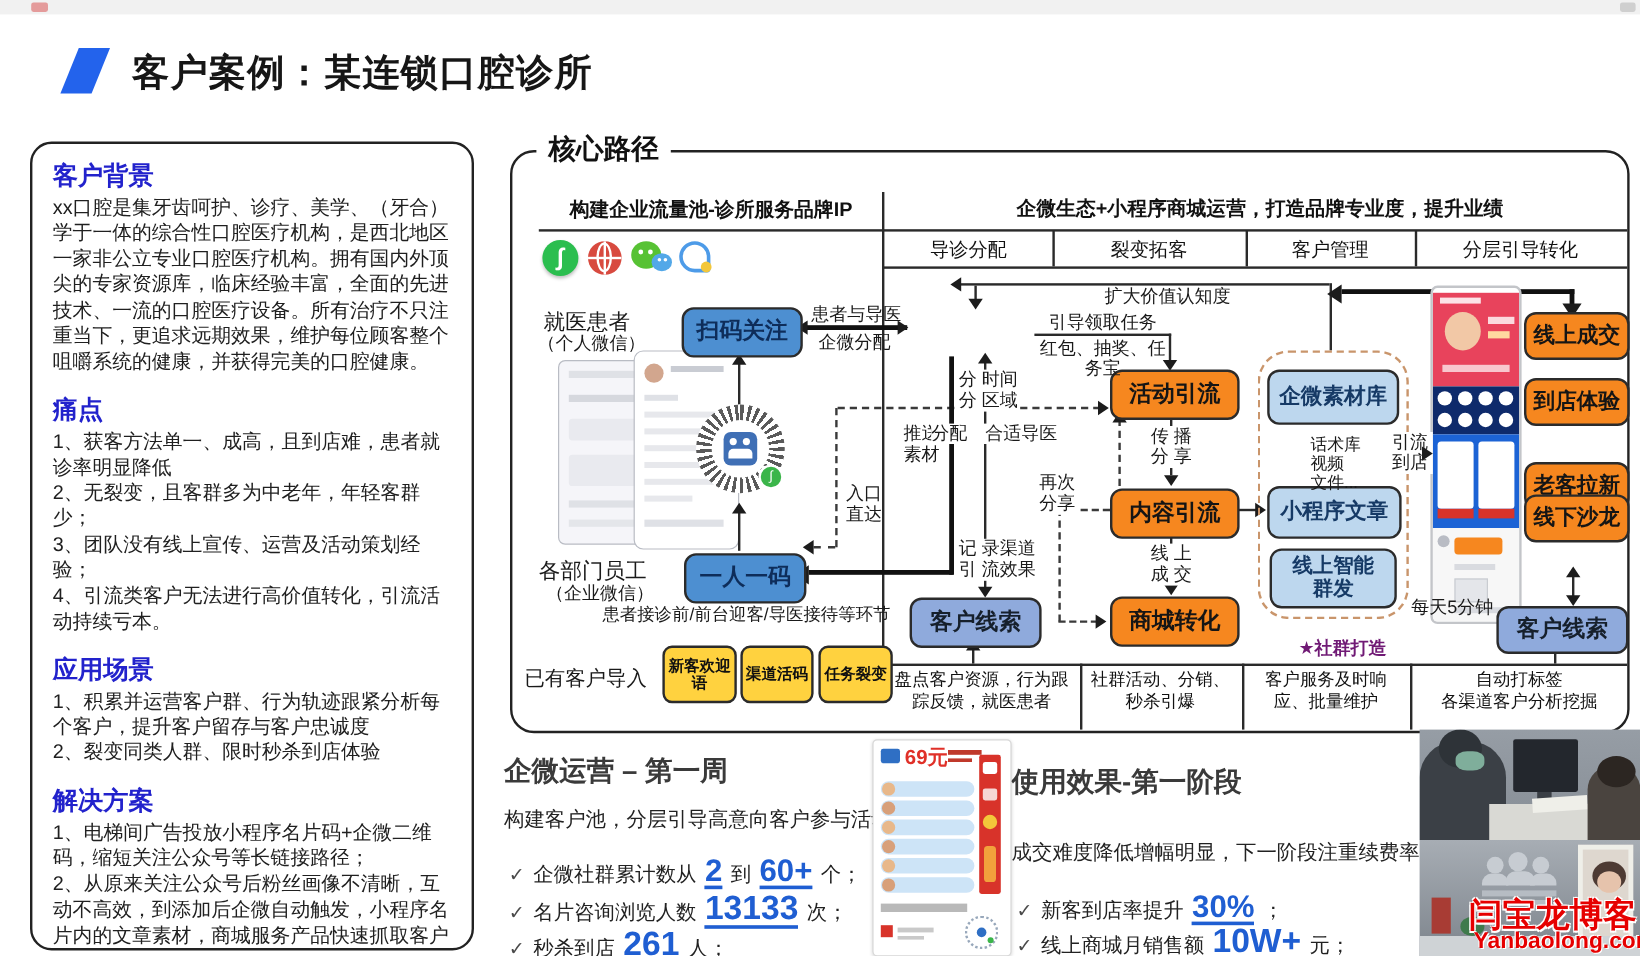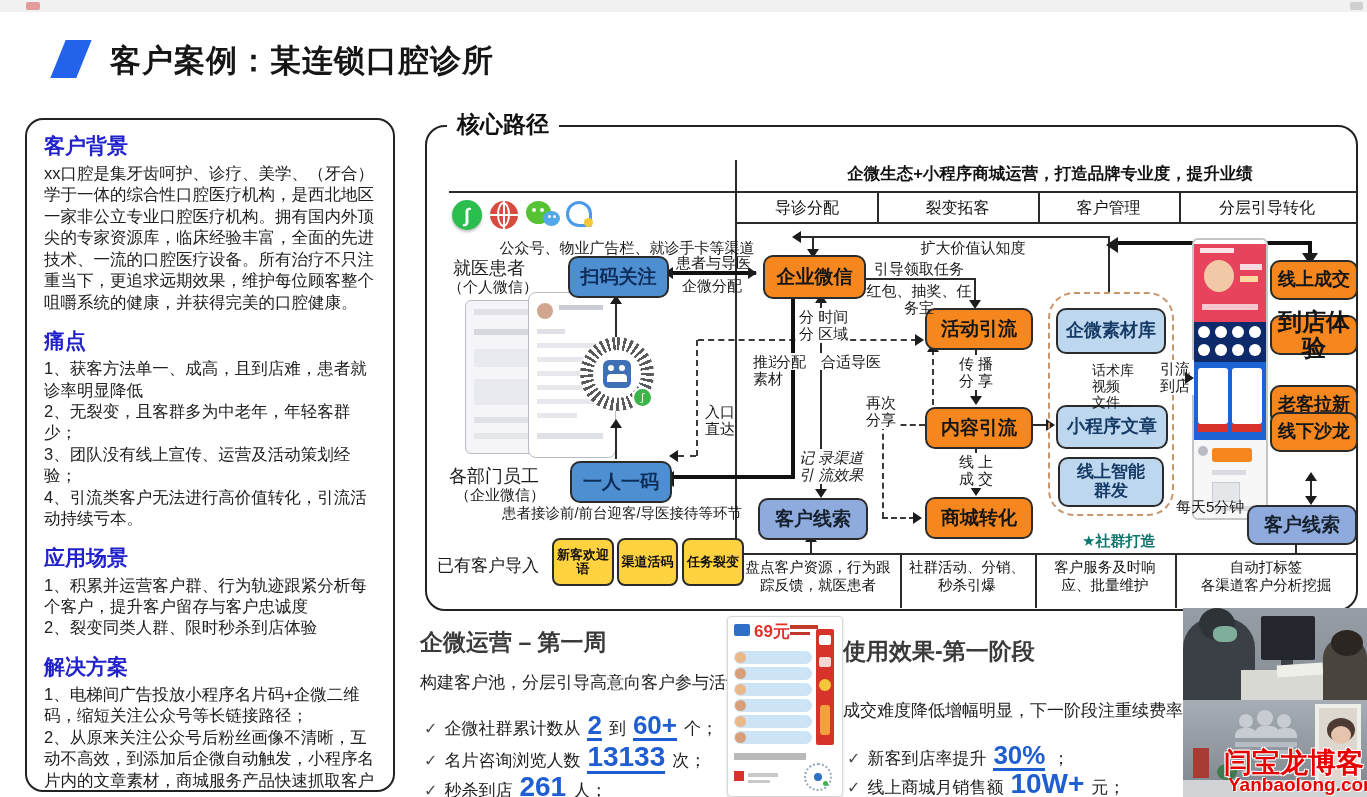--- a/index.html
+++ b/index.html
@@ -98,20 +98,21 @@
   <div class="hl" style="left:735px;top:222px;width:621px;"></div>
   <div class="vl" style="left:735px;top:160px;height:393px;"></div>
   <div class="vl" style="left:877px;top:192px;height:30px;"></div>
   <div class="vl" style="left:1038px;top:192px;height:30px;"></div>
   <div class="vl" style="left:1179px;top:192px;height:30px;"></div>
   <div class="hl" style="left:735px;top:553px;width:621px;"></div>
   <div class="vl" style="left:900px;top:553px;height:55px;"></div>
   <div class="vl" style="left:1035px;top:553px;height:55px;"></div>
   <div class="vl" style="left:1175px;top:553px;height:55px;"></div>
 
+  <div class="hdr" style="left:450px;top:164px;width:285px;">构建企业流量池-诊所服务品牌IP</div>
   <div class="hdr" style="left:745px;top:163px;width:610px;">企微生态+小程序商城运营，打造品牌专业度，提升业绩</div>
   <div class="sub" style="left:737px;top:198px;width:140px;">导诊分配</div>
   <div class="sub" style="left:877px;top:198px;width:161px;">裂变拓客</div>
   <div class="sub" style="left:1038px;top:198px;width:141px;">客户管理</div>
   <div class="sub" style="left:1179px;top:198px;width:176px;">分层引导转化</div>
 
   <div class="abs" style="left:452px;top:200px;width:30px;height:30px;border-radius:50%;background:#2BBE4F;box-shadow:0 2px 3px rgba(0,0,0,.25);color:#fff;font-weight:bold;font-size:20px;display:flex;align-items:center;justify-content:center;">∫</div>
   <div class="abs" style="left:490px;top:201px;width:28px;height:28px;border-radius:50%;background:#D84A3F;overflow:hidden;">
     <div class="abs" style="left:13px;top:0;width:2px;height:28px;background:#fff;"></div>
     <div class="abs" style="left:0;top:13px;width:28px;height:2px;background:#fff;"></div>
@@ -122,29 +123,27 @@
     <div class="circ" style="left:6px;top:7px;width:4px;height:4px;background:#fff;"></div>
     <div class="circ" style="left:14px;top:7px;width:4px;height:4px;background:#fff;"></div>
     <div class="circ" style="left:17px;top:10px;width:17px;height:15px;background:#53A8E8;"></div>
     <div class="circ" style="left:22px;top:14px;width:3px;height:3px;background:#fff;"></div>
     <div class="circ" style="left:27px;top:14px;width:3px;height:3px;background:#fff;"></div>
   </div>
   <div class="abs" style="left:566px;top:201px;width:26px;height:26px;border:3px solid #4D9BE8;border-radius:50% 50% 10% 50%;box-sizing:border-box;">
     <div class="circ" style="right:-4px;bottom:-3px;width:9px;height:9px;background:#F3C73A;"></div>
   </div>
 
-  <div class="lbl ctr" style="left:498px;top:239px;width:258px;">公众号、物业广告栏、就诊手卡等渠道</div>
 
   <div class="lbl" style="left:453px;top:258px;font-size:18px;">就医患者</div>
   <div class="lbl" style="left:448px;top:278px;text-align:center;">（个人微信）</div>
   <div class="lbl" style="left:449px;top:466px;font-size:18px;">各部门员工</div>
   <div class="lbl" style="left:455px;top:486px;">（企业微信）</div>
 
   <div class="fbox bbox" style="left:568px;top:256px;width:97px;height:38px;">扫码关注</div>
-  <div class="fbox obox" style="left:763px;top:255px;width:99px;height:40px;">企业微信</div>
   <div class="fbox bbox" style="left:570px;top:461px;width:98px;height:38px;">一人一码</div>
   <div class="lbl" style="left:502px;top:505px;width:250px;font-size:14.5px;">患者接诊前/前台迎客/导医接待等环节</div>
 
   <div class="hl thick" style="left:672px;top:271px;width:84px;"></div>
   <div class="ah ah-l" style="left:664px;top:267px;"></div>
   <div class="ah ah-r" style="left:748px;top:267px;"></div>
   <div class="lbl" style="left:676px;top:254px;">患者与导医</div>
   <div class="lbl" style="left:682px;top:277px;">企微分配</div>
 
   <div class="abs" style="left:465px;top:300px;width:126px;height:152px;background:#f5f5f9;border:1.5px solid #b9bcc4;border-radius:6px;">
@@ -207,21 +206,21 @@
   <div class="vl" style="left:974px;top:278px;height:24px;"></div>
   <div class="ah ah-d" style="left:969px;top:300px;"></div>
   <div class="lbl ctr wbg" style="left:866px;top:260px;width:106px;">引导领取任务</div>
   <div class="lbl ctr" style="left:860px;top:282px;width:118px;">红包、抽奖、任务宝</div>
 
   <div class="vl" style="left:820px;top:302px;height:190px;"></div>
   <div class="ah ah-u" style="left:815px;top:294px;"></div>
   <div class="ah ah-d" style="left:815px;top:489px;"></div>
   <div class="lbl wbg" style="left:799px;top:308px;width:50px;"><span>分 时间</span><br><span>分 区域</span></div>
   <div class="lbl wbg" style="left:776px;top:353px;width:112px;">分配　合适导医</div>
-  <div class="lbl wbg" style="left:799px;top:449px;width:72px;font-style:italic;"><span>记 录渠道</span><br><span>引 流效果</span></div>
+  <div class="lbl wbg" style="left:799px;top:449px;width:72px;"><span>记 录渠道</span><br><span>引 流效果</span></div>
 
   <div class="vl thick" style="left:791px;top:297px;height:182px;"></div>
   <div class="hl thick" style="left:674px;top:475px;width:120px;"></div>
   <div class="ah b ah-l" style="left:662px;top:471px;"></div>
 
   <div class="fbox obox" style="left:925px;top:308px;width:104px;height:38px;">活动引流</div>
   <div class="fbox obox" style="left:925px;top:407px;width:104px;height:38px;">内容引流</div>
   <div class="fbox obox" style="left:925px;top:497px;width:104px;height:38px;">商城转化</div>
   <div class="fbox pbox" style="left:758px;top:498px;width:106px;height:38px;">客户线索</div>
 
@@ -248,21 +247,21 @@
   <div class="ah ah-u" style="left:805px;top:533px;"></div>
 
   <div class="abs" style="left:1048px;top:292px;width:122px;height:220px;border:2px dashed #C9956B;border-radius:26px;"></div>
   <div class="fbox lbox" style="left:1056px;top:308px;width:106px;height:42px;">企微素材库</div>
   <div class="lbl pre" style="left:1092px;top:362px;width:60px;font-size:14px;">话术库
 视频
 文件...</div>
   <div class="fbox lbox" style="left:1056px;top:405px;width:108px;height:40px;">小程序文章</div>
   <div class="fbox lbox pre" style="left:1058px;top:457px;width:102px;height:46px;font-size:17px;">线上智能
 群发</div>
-  <div class="lbl" style="left:1082px;top:532px;width:90px;color:#0f766e;font-weight:bold;">★社群打造</div>
+  <div class="lbl" style="left:1082px;top:532px;width:90px;color:#701a75;font-weight:bold;">★社群打造</div>
 
   <div class="lbl wbg" style="left:1160px;top:360px;width:34px;z-index:4;"><span>引流</span><br><span>到店</span></div>
   <div class="ah ah-r" style="left:1185px;top:372px;z-index:4;"></div>
 
   <div class="abs" style="left:1192px;top:238px;width:76px;height:282px;background:#fff;border:2px solid #c3c5c9;border-radius:6px;box-sizing:border-box;overflow:hidden;">
     <div class="abs" style="left:0;top:4px;width:72px;height:78px;background:#E8435C;">
       <div class="abs" style="left:6px;top:4px;width:34px;height:5px;background:#fff;opacity:.85;"></div>
       <div class="circ" style="left:10px;top:16px;width:30px;height:32px;background:#f2c8a6;"></div>
       <div class="abs" style="left:46px;top:20px;width:22px;height:6px;background:#fff;opacity:.8;"></div>
       <div class="abs" style="left:46px;top:32px;width:18px;height:6px;background:#ffd9a0;"></div>
@@ -287,21 +286,21 @@
     <div class="abs" style="left:0;top:200px;width:72px;height:80px;background:#f7f7f7;">
       <div class="circ" style="left:4px;top:6px;width:10px;height:10px;background:#b9bcc4;"></div>
       <div class="abs" style="left:18px;top:8px;width:40px;height:14px;background:#F6871F;border-radius:3px;"></div>
       <div class="abs" style="left:18px;top:30px;width:34px;height:5px;background:#d9dbe0;"></div>
       <div class="abs" style="left:18px;top:42px;width:26px;height:18px;background:#e4e6ea;border:1px solid #c9ccd1;"></div>
       <div class="abs" style="left:18px;top:66px;width:44px;height:5px;background:#d9dbe0;"></div>
     </div>
   </div>
 
   <div class="fbox obox" style="left:1270px;top:260px;width:84px;height:36px;font-size:18px;">线上成交</div>
-  <div class="fbox obox" style="left:1270px;top:315px;width:84px;height:36px;font-size:24px;">到店体验</div>
+  <div class="fbox obox" style="left:1270px;top:315px;width:84px;height:36px;font-size:18px;">到店体验</div>
   <div class="fbox obox" style="left:1270px;top:385px;width:84px;height:36px;font-size:18px;">老客拉新</div>
   <div class="fbox obox" style="left:1270px;top:412px;width:84px;height:36px;font-size:18px;">线下沙龙</div>
   <div class="fbox pbox" style="left:1247px;top:505px;width:106px;height:36px;">客户线索</div>
   <div class="vl" style="left:1310px;top:476px;height:26px;"></div>
   <div class="ah ah-u" style="left:1305px;top:472px;"></div>
   <div class="ah ah-d" style="left:1305px;top:496px;"></div>
   <div class="vl" style="left:1295px;top:542px;height:11px;"></div>
   <div class="lbl" style="left:1176px;top:498px;width:72px;">每天5分钟</div>
 
   <div class="lbl" style="left:437px;top:556px;font-size:17px;">已有客户导入</div>

